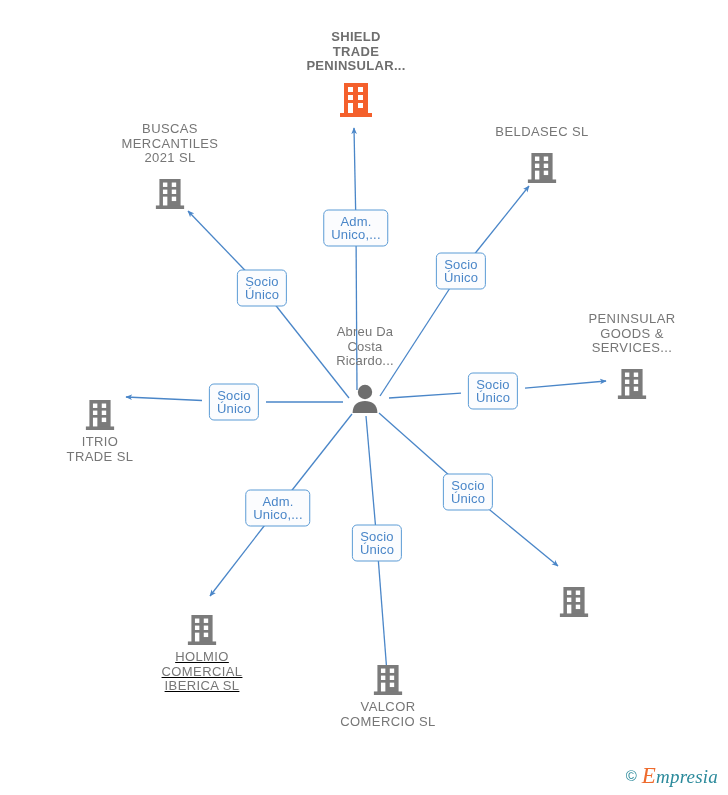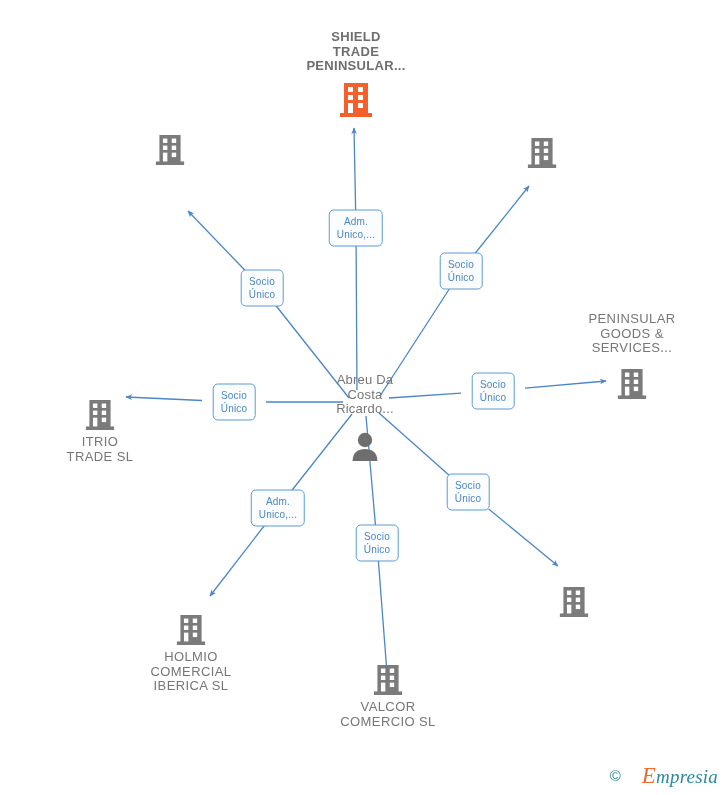--- a/index.html
+++ b/index.html
@@ -66,21 +66,21 @@
   .person-ico { display: block; }
 
   
   .edge-label {
     position: absolute;
     z-index: 4;
     background: #fbfcfe;
     border: 1px solid #5b9bd5;
     border-radius: 5px;
     color: #4a86c8;
-    font-size: 10px;
+    font-size: 13px;
     line-height: 13px;
     text-align: center;
     padding: 4px 7px 5px 7px;
     white-space: pre-line;
     letter-spacing: 0.2px;
     transform: translate(-50%, -50%);
   }
 
   
   #watermark {
@@ -98,21 +98,20 @@
     color: #2b8a9b;
     line-height: 1;
   }
   #watermark .brand {
     font-family: "Liberation Serif", "DejaVu Serif", serif;
     font-style: italic;
     font-size: 19px;
     line-height: 1;
     color: #2b8a9b;
     letter-spacing: 0.2px;
-    margin-left: 16px;
   }
   #watermark .brand .e {
     color: #ee6b2d;
     font-size: 23px;
   }
 </style>
 </head>
 <body>
 
 <div id="canvas">
@@ -155,35 +154,39 @@
         <rect x="19" y="5" width="5" height="5" fill="#ffffff"></rect>
         <rect x="9" y="13" width="5" height="5" fill="#ffffff"></rect>
         <rect x="19" y="13" width="5" height="5" fill="#ffffff"></rect>
         <rect x="9" y="21" width="5" height="10" fill="#ffffff"></rect>
         <rect x="19" y="21" width="5" height="5" fill="#ffffff"></rect>
       </svg>
     </div>
   </div>
 
   <div class="node label-above" style="left:170px; top:122px;">
+    <div class="node-label">BUSCAS
+MERCANTILES
+2021  SL</div>
     <div class="icon-wrap">
       <svg class="bld" width="30" height="32" viewBox="0 0 34 36">
         <rect x="5" y="1" width="24" height="31" fill="#7b7b7b"></rect>
         <rect x="1" y="31" width="32" height="4" fill="#7b7b7b"></rect>
         <rect x="9" y="5" width="5" height="5" fill="#ffffff"></rect>
         <rect x="19" y="5" width="5" height="5" fill="#ffffff"></rect>
         <rect x="9" y="13" width="5" height="5" fill="#ffffff"></rect>
         <rect x="19" y="13" width="5" height="5" fill="#ffffff"></rect>
         <rect x="9" y="21" width="5" height="10" fill="#ffffff"></rect>
         <rect x="19" y="21" width="5" height="5" fill="#ffffff"></rect>
       </svg>
     </div>
   </div>
 
   <div class="node label-above" style="left:542px; top:125px;">
+    <div class="node-label">BELDASEC  SL</div>
     <div class="icon-wrap">
       <svg class="bld" width="30" height="32" viewBox="0 0 34 36">
         <rect x="5" y="1" width="24" height="31" fill="#7b7b7b"></rect>
         <rect x="1" y="31" width="32" height="4" fill="#7b7b7b"></rect>
         <rect x="9" y="5" width="5" height="5" fill="#ffffff"></rect>
         <rect x="19" y="5" width="5" height="5" fill="#ffffff"></rect>
         <rect x="9" y="13" width="5" height="5" fill="#ffffff"></rect>
         <rect x="19" y="13" width="5" height="5" fill="#ffffff"></rect>
         <rect x="9" y="21" width="5" height="10" fill="#ffffff"></rect>
         <rect x="19" y="21" width="5" height="5" fill="#ffffff"></rect>
@@ -202,21 +205,21 @@
         <rect x="9" y="5" width="5" height="5" fill="#ffffff"></rect>
         <rect x="19" y="5" width="5" height="5" fill="#ffffff"></rect>
         <rect x="9" y="13" width="5" height="5" fill="#ffffff"></rect>
         <rect x="19" y="13" width="5" height="5" fill="#ffffff"></rect>
         <rect x="9" y="21" width="5" height="10" fill="#ffffff"></rect>
         <rect x="19" y="21" width="5" height="5" fill="#ffffff"></rect>
       </svg>
     </div>
   </div>
 
-  <div class="node person label-above" style="left:365px; top:325px;margin-top:48px;">
+  <div class="node person label-above" style="left:365px; top:325px;">
     <div class="node-label">Abreu Da
 Costa
 Ricardo...</div>
     <div class="icon-wrap">
       <svg class="person-ico" width="30" height="30" viewBox="0 0 30 30">
         <circle cx="15" cy="9" r="7.2" fill="#6e6e6e"></circle>
         <path d="M 2.6 30 C 2.6 21.2 8.2 18 15 18 C 21.8 18 27.4 21.2 27.4 30 Z" fill="#6e6e6e"></path>
       </svg>
     </div>
   </div>
@@ -231,21 +234,21 @@
         <rect x="9" y="13" width="5" height="5" fill="#ffffff"></rect>
         <rect x="19" y="13" width="5" height="5" fill="#ffffff"></rect>
         <rect x="9" y="21" width="5" height="10" fill="#ffffff"></rect>
         <rect x="19" y="21" width="5" height="5" fill="#ffffff"></rect>
       </svg>
     </div>
     <div class="node-label">ITRIO
 TRADE  SL</div>
   </div>
 
-  <div class="node label-below" style="left:191px; top:606px;">
+  <div class="node label-below" style="left:202px; top:606px;text-decoration:underline;">
     <div class="icon-wrap">
       <svg class="bld" width="30" height="32" viewBox="0 0 34 36">
         <rect x="5" y="1" width="24" height="31" fill="#7b7b7b"></rect>
         <rect x="1" y="31" width="32" height="4" fill="#7b7b7b"></rect>
         <rect x="9" y="5" width="5" height="5" fill="#ffffff"></rect>
         <rect x="19" y="5" width="5" height="5" fill="#ffffff"></rect>
         <rect x="9" y="13" width="5" height="5" fill="#ffffff"></rect>
         <rect x="19" y="13" width="5" height="5" fill="#ffffff"></rect>
         <rect x="9" y="21" width="5" height="10" fill="#ffffff"></rect>
         <rect x="19" y="21" width="5" height="5" fill="#ffffff"></rect>

